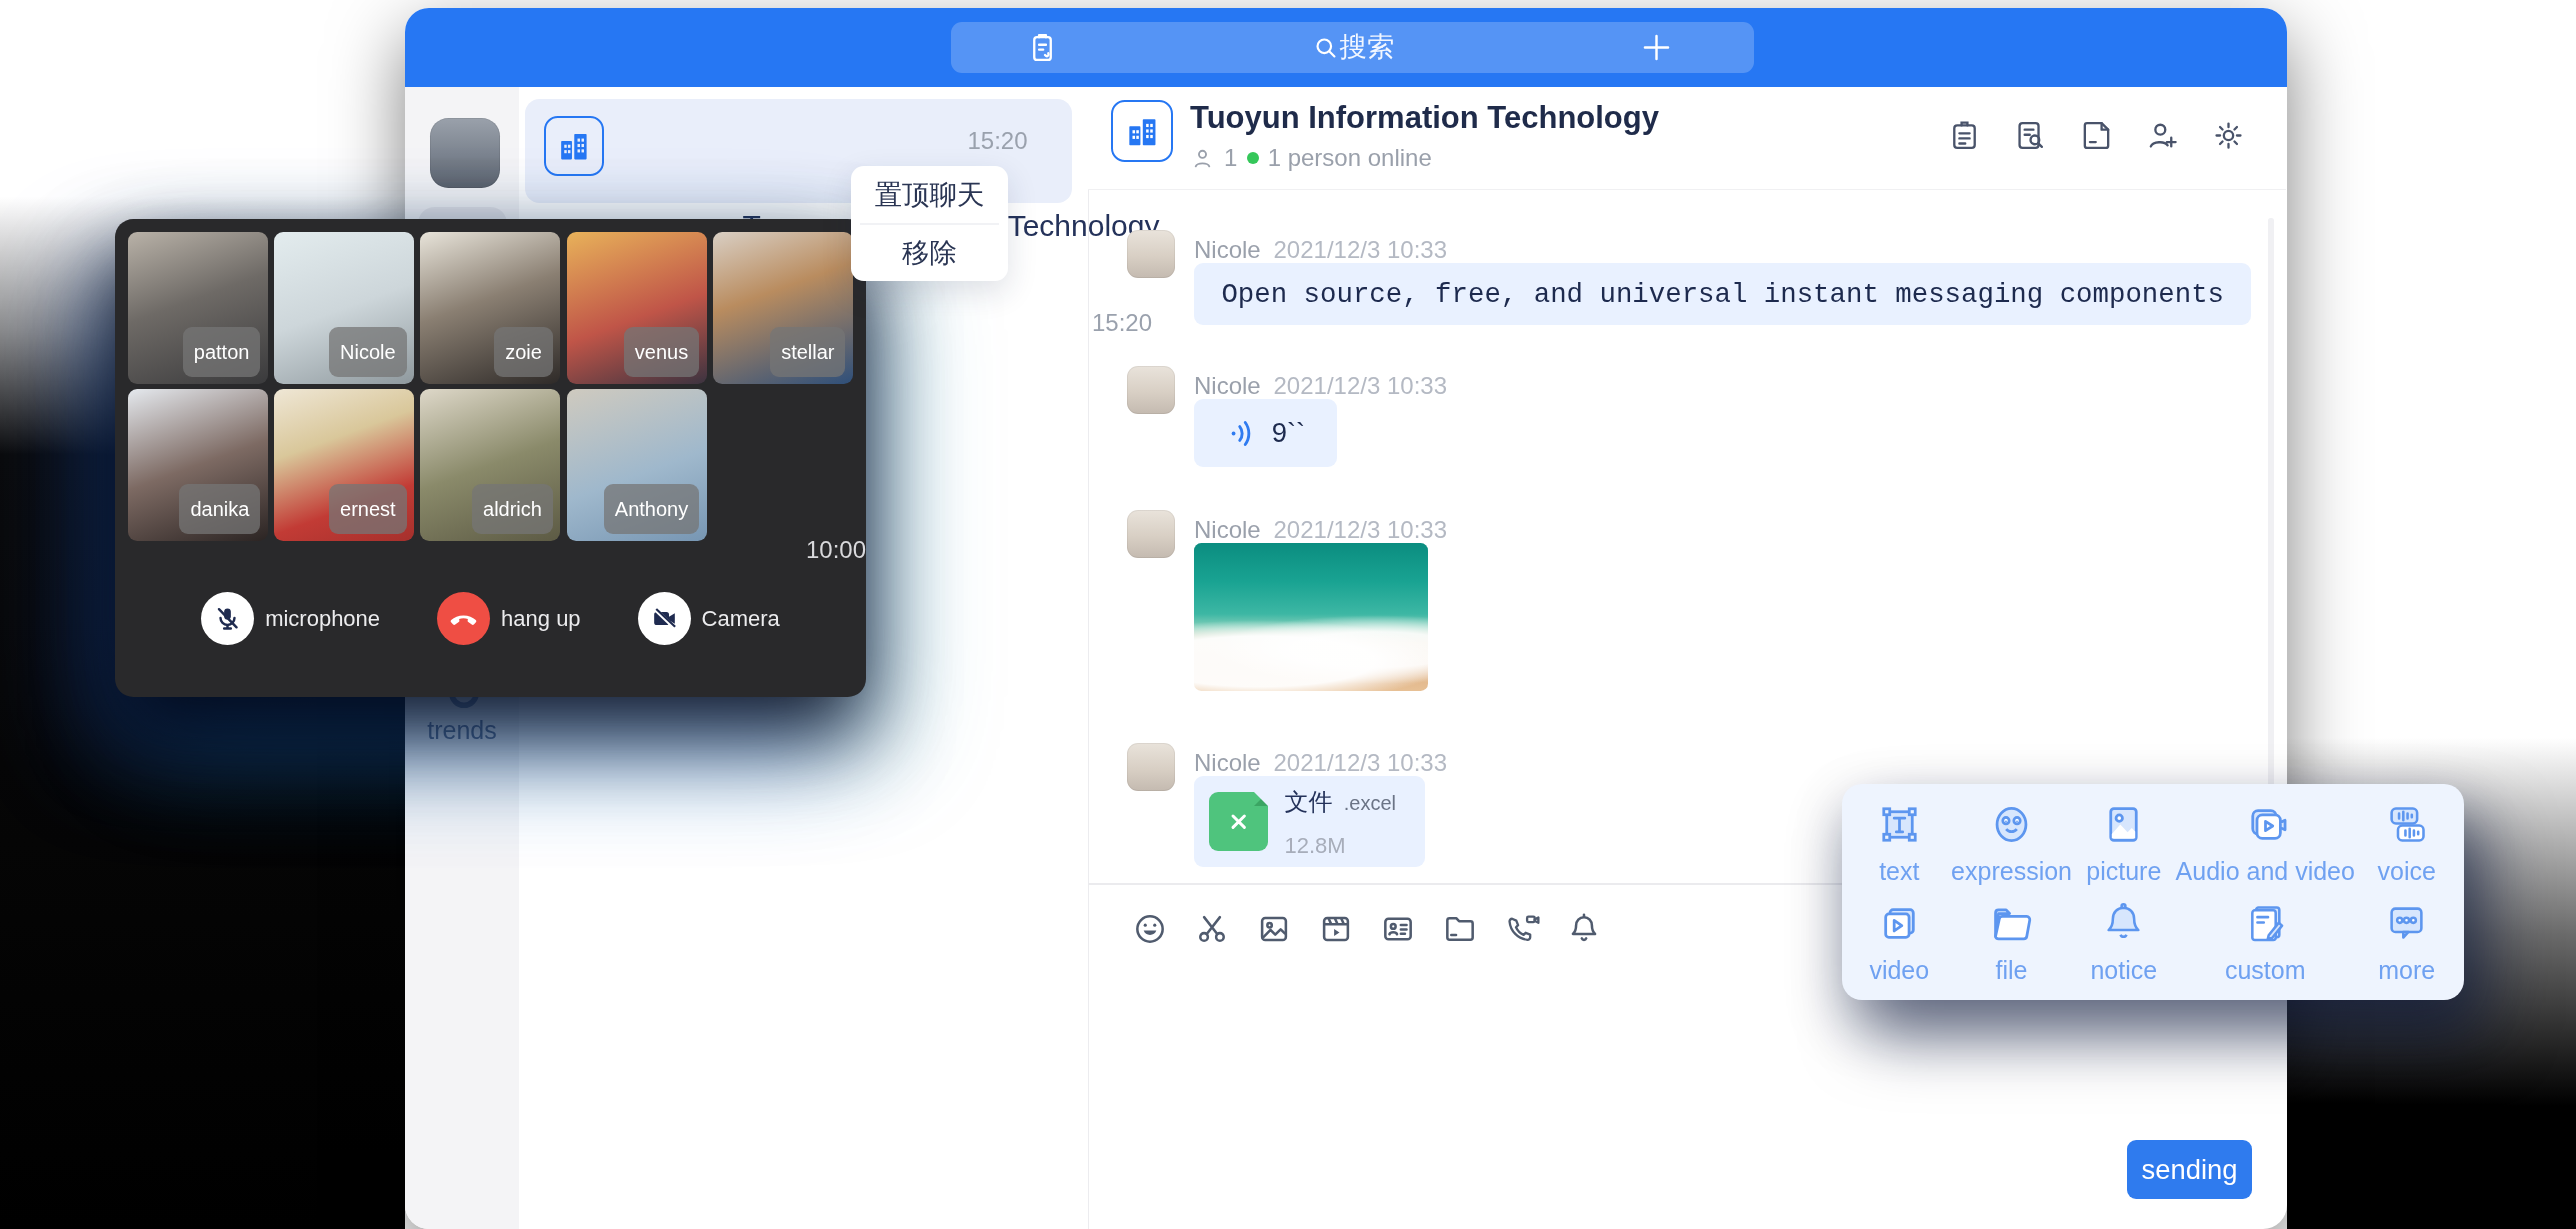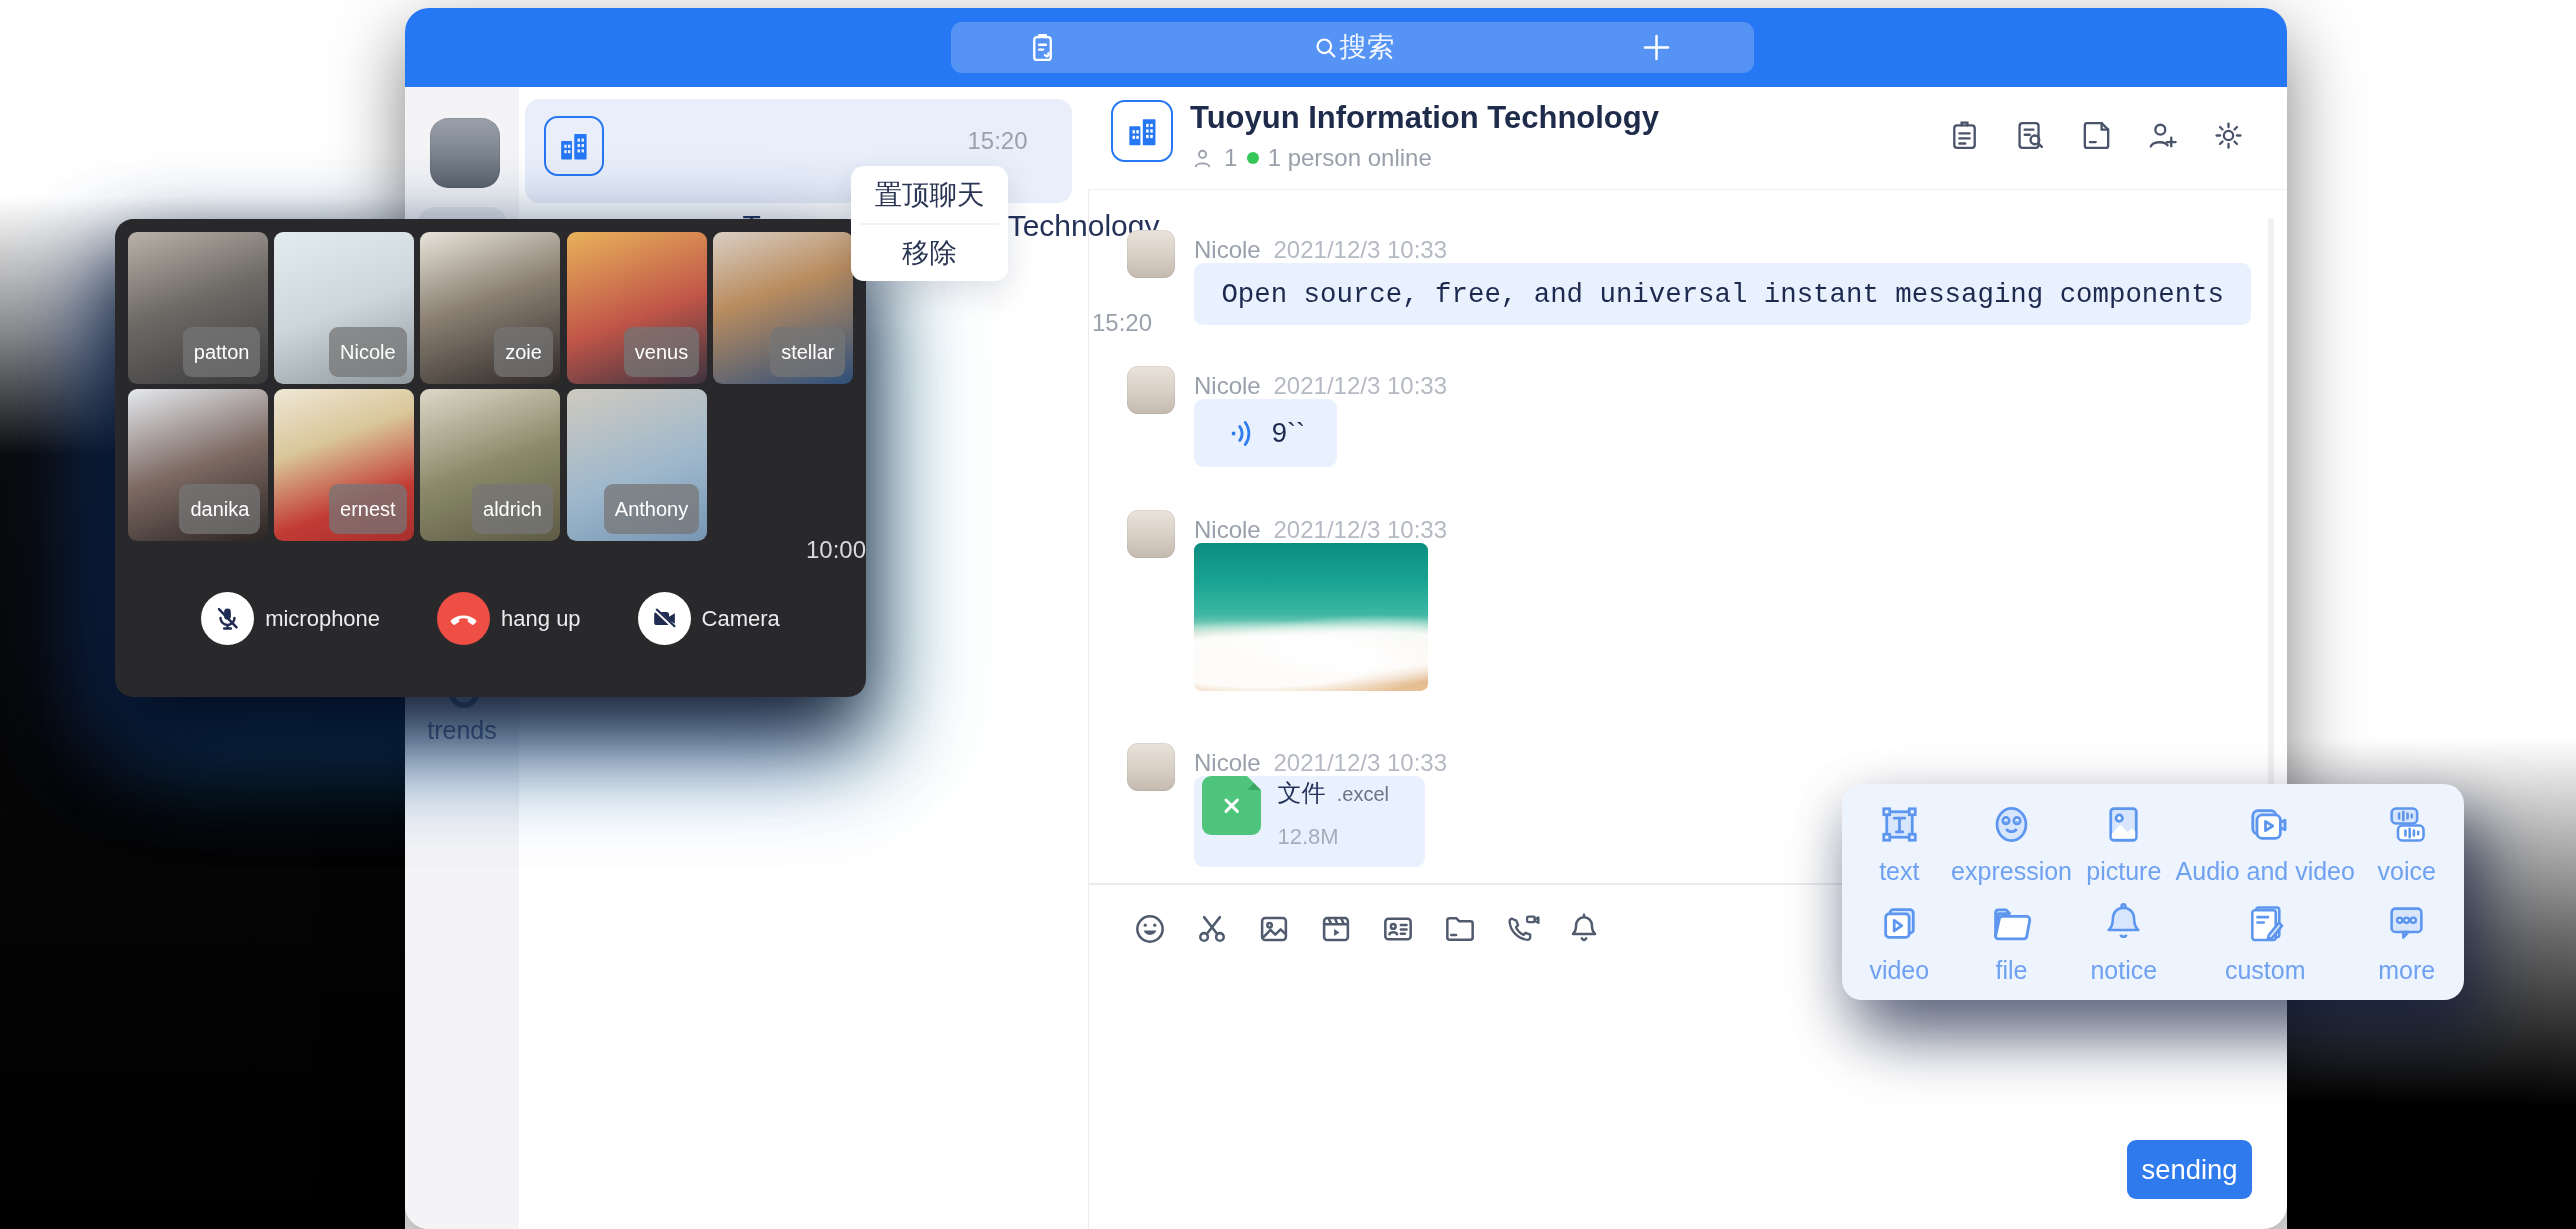--- a/index.html
+++ b/index.html
@@ -51,21 +51,21 @@
   .msg-head{font-size:24px;color:#9aa0ab;white-space:nowrap;}
   .msg-head .ts{color:#b4b9c3;margin-left:12.8px;}
   .bubble{background:#e9f1ff;border-radius:9.1px;color:#1d2a4e;font-size:27.4px;}
   .b-text{padding:15.6px 27.4px;display:inline-block;white-space:nowrap;font-family:Liberation Mono, monospace;}
   .b-voice{width:143px;height:68px;display:flex;align-items:center;justify-content:center;gap:12.8px;color:#1d2a4e;}
   .img-msg{width:234px;height:148px;border-radius:7.3px;
     background:
       radial-gradient(130% 45% at 28% 80%, rgba(255,255,255,.95) 0 38%, rgba(255,255,255,0) 62%),
       radial-gradient(120% 40% at 78% 72%, rgba(255,255,255,.9) 0 30%, rgba(255,255,255,0) 58%),
       linear-gradient(180deg,#0b8d80 0%,#19a392 26%,#3db7a4 48%,#8ed2bd 58%,#d9c29b 68%,#ddb084 82%,#e7c095 100%);}
-  .file-card{width:231px;height:91px;display:flex;align-items:flex-start;gap:16.5px;padding:0 0 0 8px;box-sizing:border-box;}
+  .file-card{width:231px;height:91px;display:flex;align-items:center;gap:16.5px;padding:0 0 0 15px;box-sizing:border-box;}
   .xls{width:59px;height:59px;border-radius:9.1px;background:#4fc47d;position:relative;flex:0 0 auto;
        display:flex;align-items:center;justify-content:center;}
   .xls::after{content:"";position:absolute;right:0;top:0;width:0;height:0;
        border-left:14.6px solid transparent;border-top:14.6px solid #fff;border-top-color:#e9f1ff;}
   .xls::before{content:"";position:absolute;right:0;top:0;width:0;height:0;
        border-left:14.6px solid transparent;border-bottom:14.6px solid #3ba563;transform:translateY(0);}
   .file-name{font-size:24px;color:#24325a;font-weight:500;}
   .file-ext{font-size:20px;color:#6b7486;font-weight:400;margin-left:3.7px;}
   .file-size{font-size:22px;color:#a7adba;margin-top:7.3px;}
 

